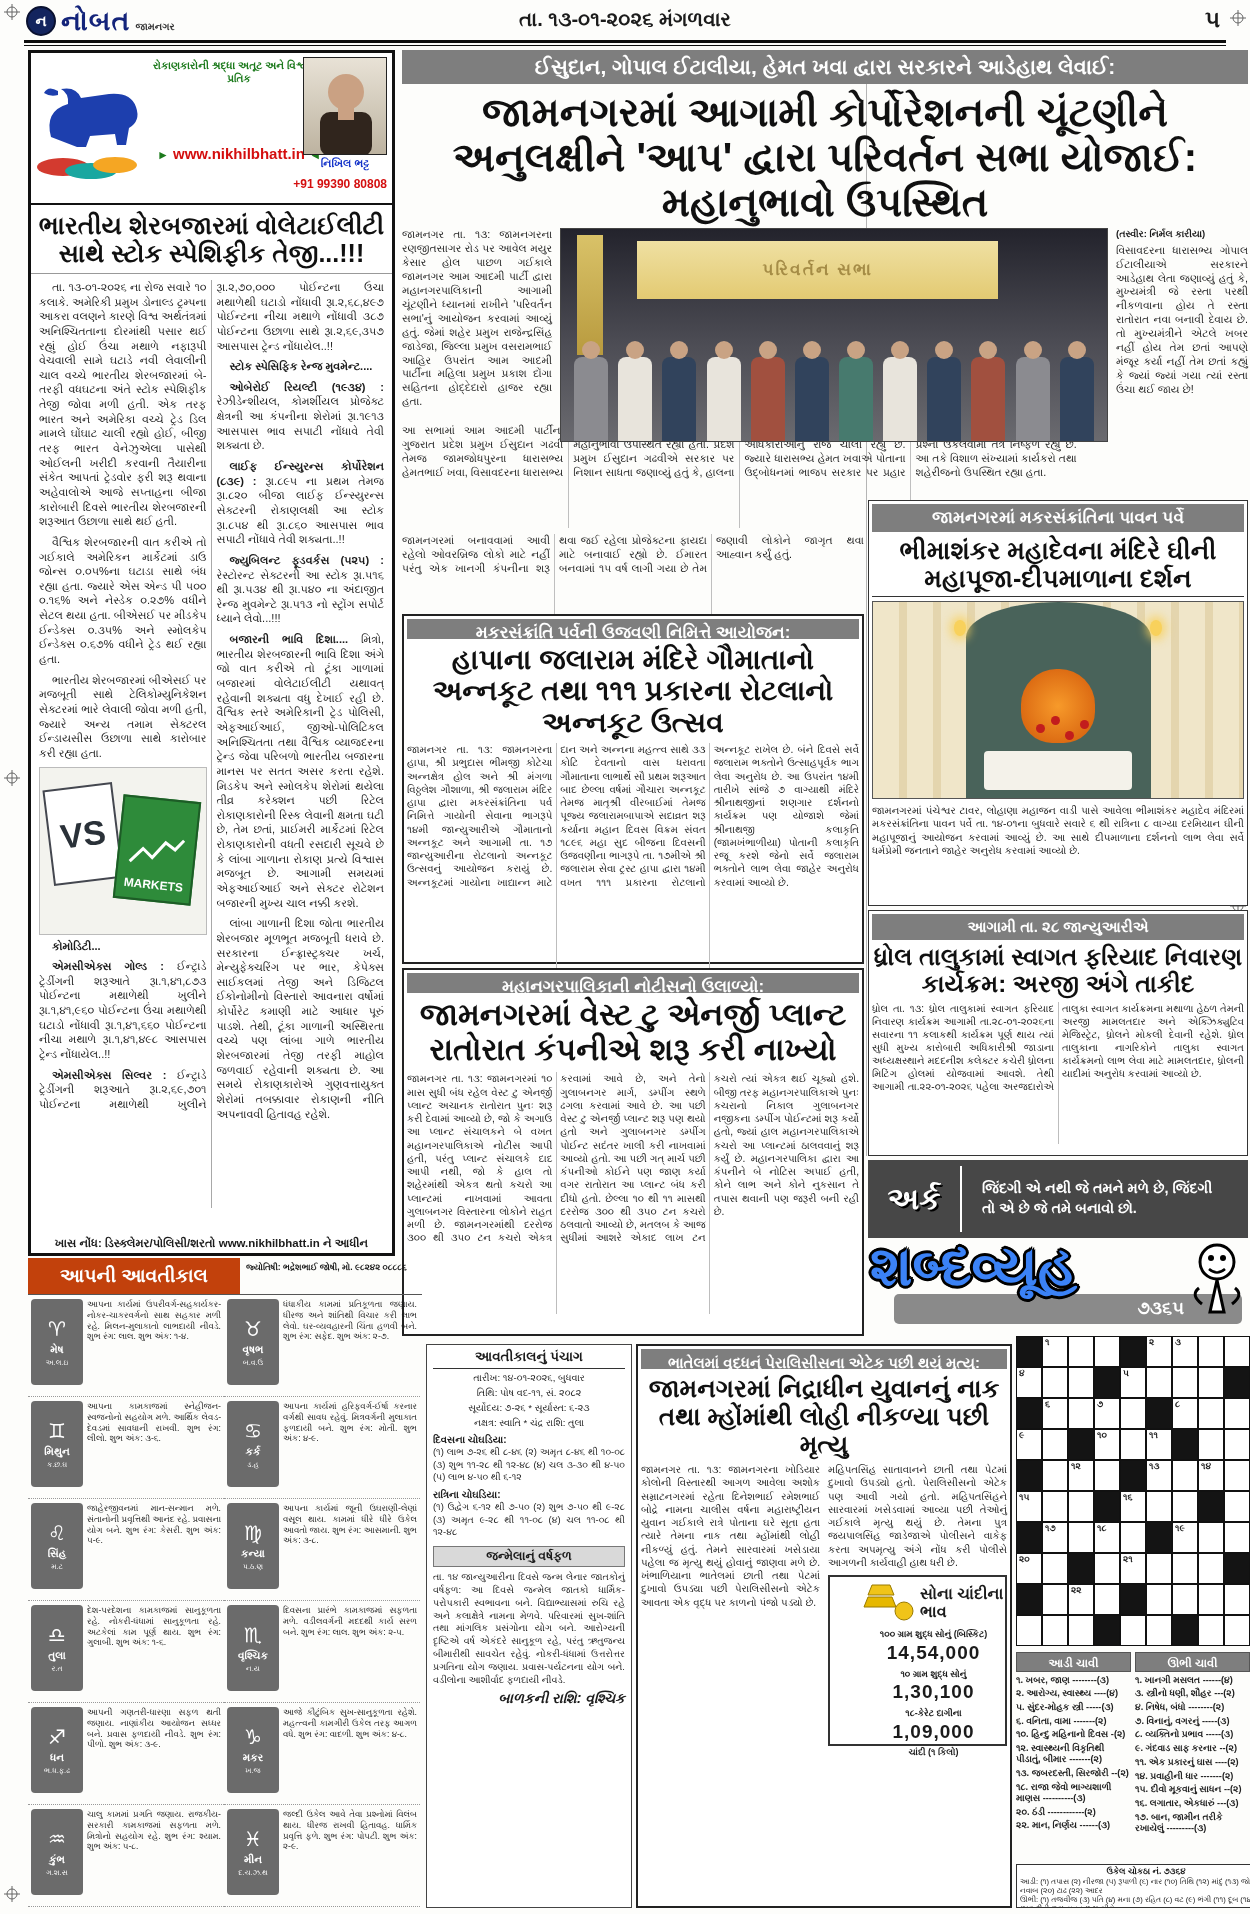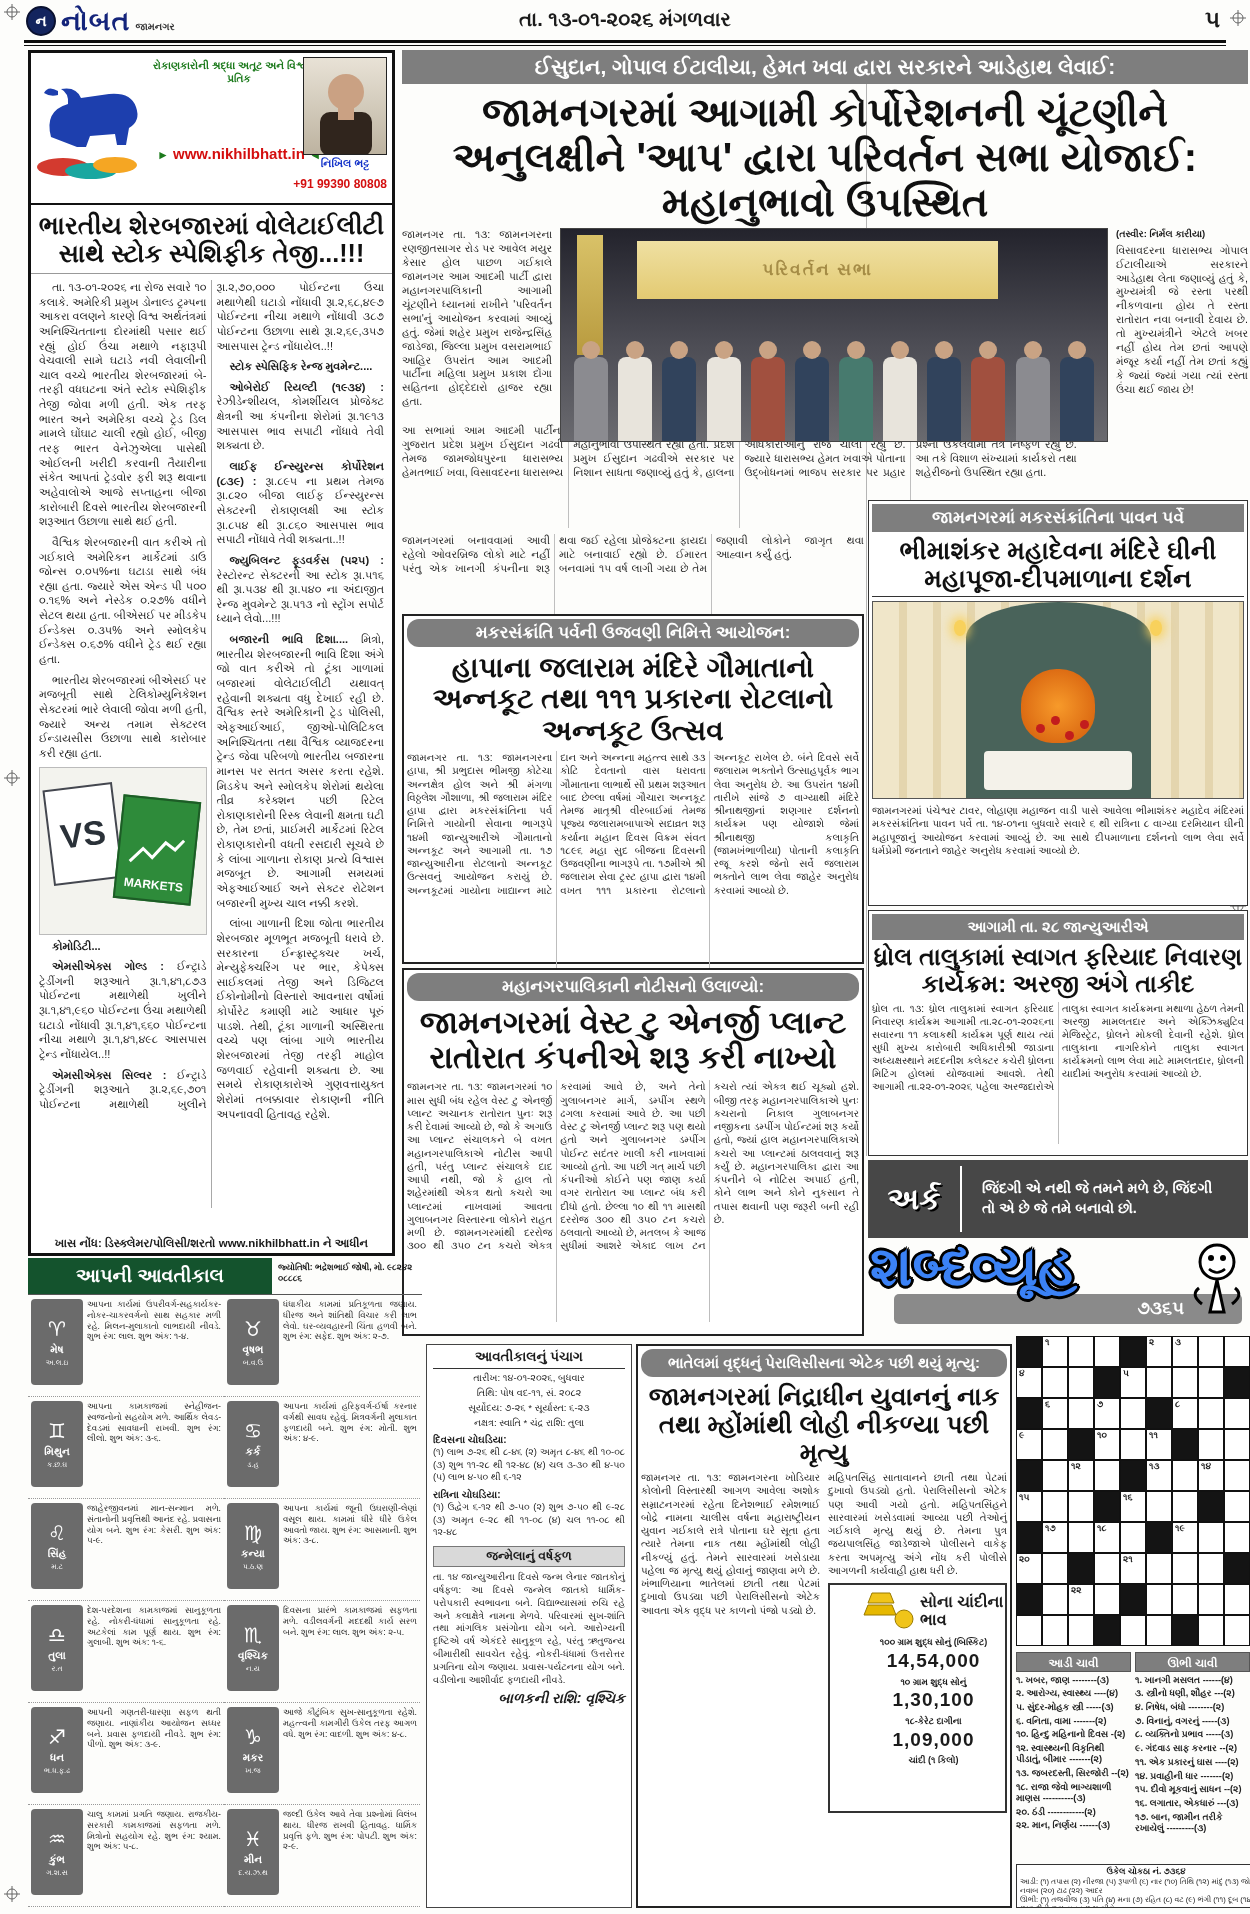--- a/index.html
+++ b/index.html
@@ -61,52 +61,52 @@
   #sp-people i::before{content:"";position:absolute;top:-16px;left:8px;width:18px;height:18px;border-radius:50%;background:#c9a384;}
   #sp-people i:nth-child(2n){background:#e8e4dc;}
   #sp-people i:nth-child(3n){background:#31435c;}
   #sp-people i:nth-child(5n){background:#a1503f;}
   #sp-people i:nth-child(7n){background:#477a6e;}
   #story-caption{font-size:9.5px;font-weight:bold;margin-bottom:3px;}
   .body5{column-count:5;column-gap:10px;column-rule:1px solid #bfbfbf;height:104px;font-size:10.7px;line-height:1.3;margin-top:6px;overflow:hidden;}
   .body3w{width:462px;column-count:3;column-gap:9px;column-rule:1px solid #bfbfbf;height:106px;font-size:10.7px;line-height:1.3;margin-top:6px;overflow:hidden;}
   
   .nbox{position:absolute;border:2px solid #222;background:#fff;padding:3px;}
-  .nbox .k{height:28px;line-height:28px;font-size:17px;border-radius:12px;}
+  .nbox .k{height:20px;line-height:28px;font-size:17px;}
   .bcols{column-gap:8px;column-rule:1px solid #bdbdbd;font-size:10.2px;line-height:1.3;overflow:hidden;}
   #jalaram{left:402px;top:614px;width:462px;height:350px;}
   #jalaram .h-big{font-size:28px;margin:5px 0;}
   #jalaram .bcols{column-count:3;height:238px;}
   #waste{left:402px;top:968px;width:462px;height:368px;}
   #waste .h-big{font-size:31px;margin:5px 0;}
   #waste .bcols{column-count:3;height:242px;}
   #bhatel{left:636px;top:1344px;width:376px;height:564px;}
   #bhatel .k{font-size:15px;}
   #bhatel .h-big{font-size:25px;margin:5px 0;}
   #bhatel-cols{display:flex;gap:8px;}
   .bt-col{width:50%;font-size:10.2px;line-height:1.3;}
   
-  #gold{border:2px solid #333;margin-top:6px;height:230px;background:#fff;position:relative;padding-top:2px;padding-left:32px;}
+  #gold{border:2px solid #333;margin-top:6px;height:171px;background:#fff;position:relative;padding-top:2px;padding-left:32px;}
   #gold-head{display:flex;align-items:center;justify-content:center;gap:6px;}
   #gold-title{font-size:16px;font-weight:800;line-height:1.1;text-align:left;}
   .gold-label{font-size:9px;font-weight:bold;margin-top:3px;text-align:center;}
   .gold-value{font-size:19px;font-weight:800;text-align:center;letter-spacing:1px;}
   
   #panchang{position:absolute;left:426px;top:1344px;width:206px;height:564px;border:1.5px solid #444;background:#fff;padding:4px 6px;overflow:hidden;}
   #panchang-title{font-weight:800;font-size:13.5px;text-align:center;border-bottom:1.5px solid #333;padding-bottom:3px;}
   .pn-line{font-size:9.6px;margin-top:3px;text-align:center;}
   .pn-label{font-size:10px;font-weight:800;margin-top:5px;}
   .pn-body{font-size:9.4px;line-height:1.35;}
   #varshfal-title{margin-top:7px;background:#d9d9d9;font-weight:800;font-size:12.5px;text-align:center;border:1px solid #777;padding:2px 0;}
   #varshfal-text{margin-top:4px;font-size:9.5px;line-height:1.35;}
   #varshfal-footer{margin-top:4px;font-weight:800;font-size:14px;text-align:right;font-style:italic;}
   
   #horo{position:absolute;left:28px;top:1258px;width:394px;height:650px;}
   #horo-head{display:flex;height:36px;}
-  #horo-title{background:#14532d;color:#fff;font-weight:800;font-size:19px;width:244px;text-align:center;line-height:36px;}
+  #horo-title{background:#c2410c;color:#fff;font-weight:800;font-size:19px;width:212px;text-align:center;line-height:36px;}
   #horo-credit{flex:1;font-size:8.6px;font-weight:bold;padding:4px 2px 0 6px;line-height:1.25;}
   #horo-grid{display:grid;grid-template-columns:196px 196px;grid-auto-rows:102px;border-top:1.5px solid #555;}
   .hcell{display:flex;gap:4px;padding:4px 3px;border-bottom:1px dotted #999;}
   .hchip{flex:0 0 52px;height:86px;background:#6b6b6b;color:#fff;border-radius:4px;display:flex;flex-direction:column;
          align-items:center;justify-content:center;gap:2px;}
   .hchip .g{font-size:20px;font-family:"DejaVu Sans",sans-serif;}
   .hchip .n{font-size:10.5px;font-weight:800;}
   .hchip .l{font-size:7.5px;}
   .htext{font-size:8.6px;line-height:1.26;text-align:justify;}
   

